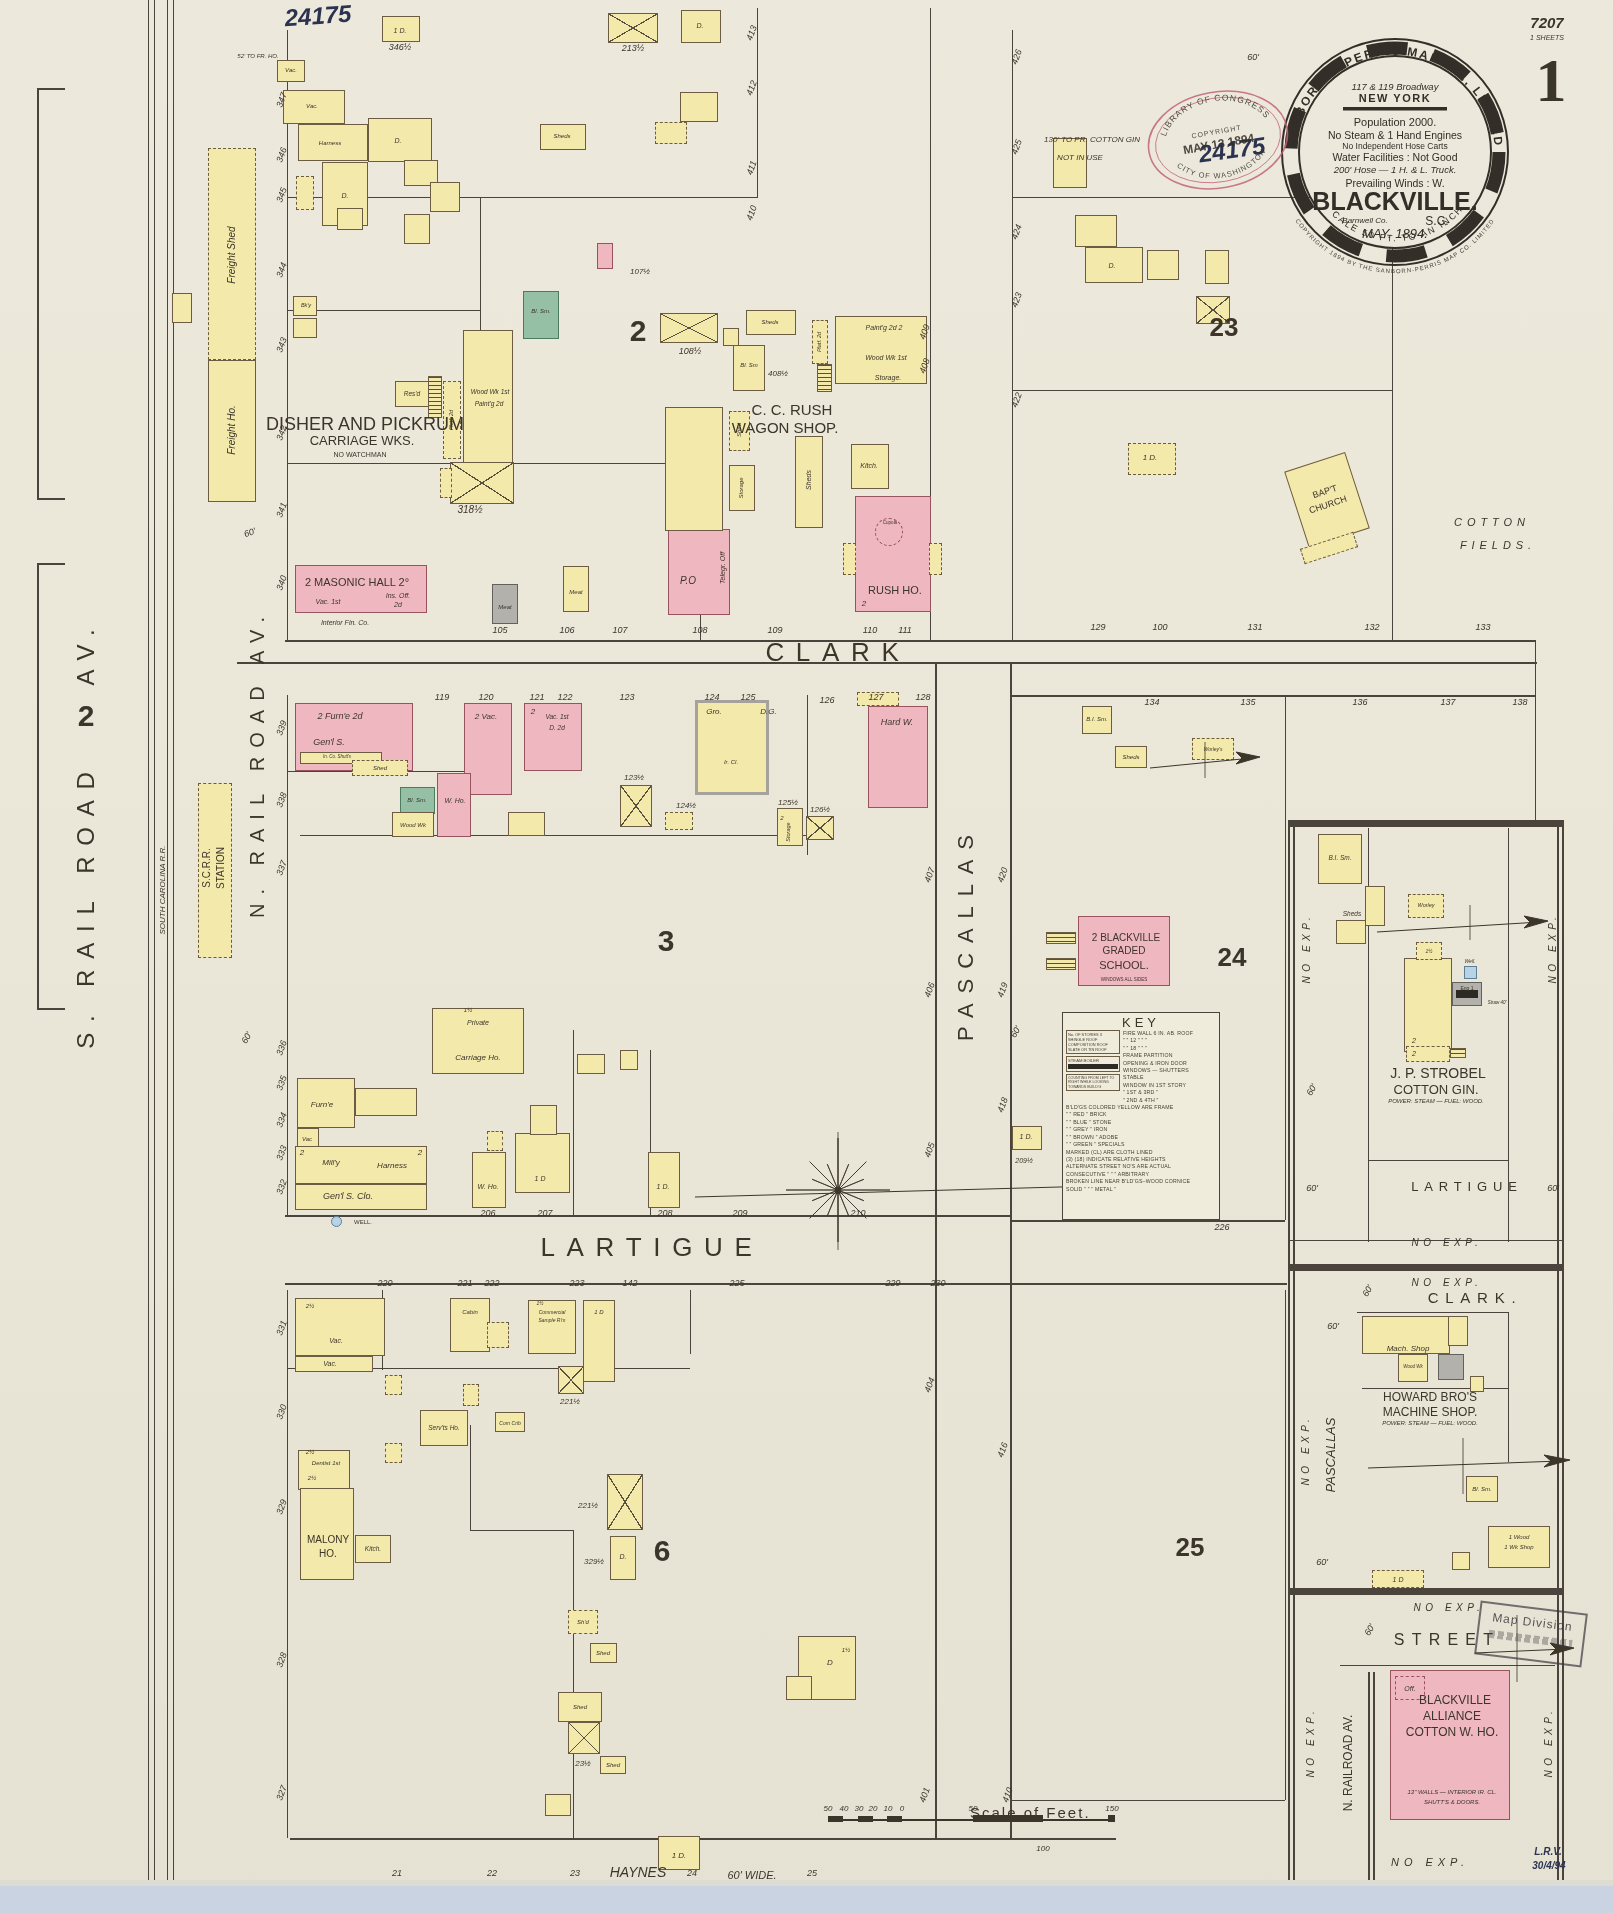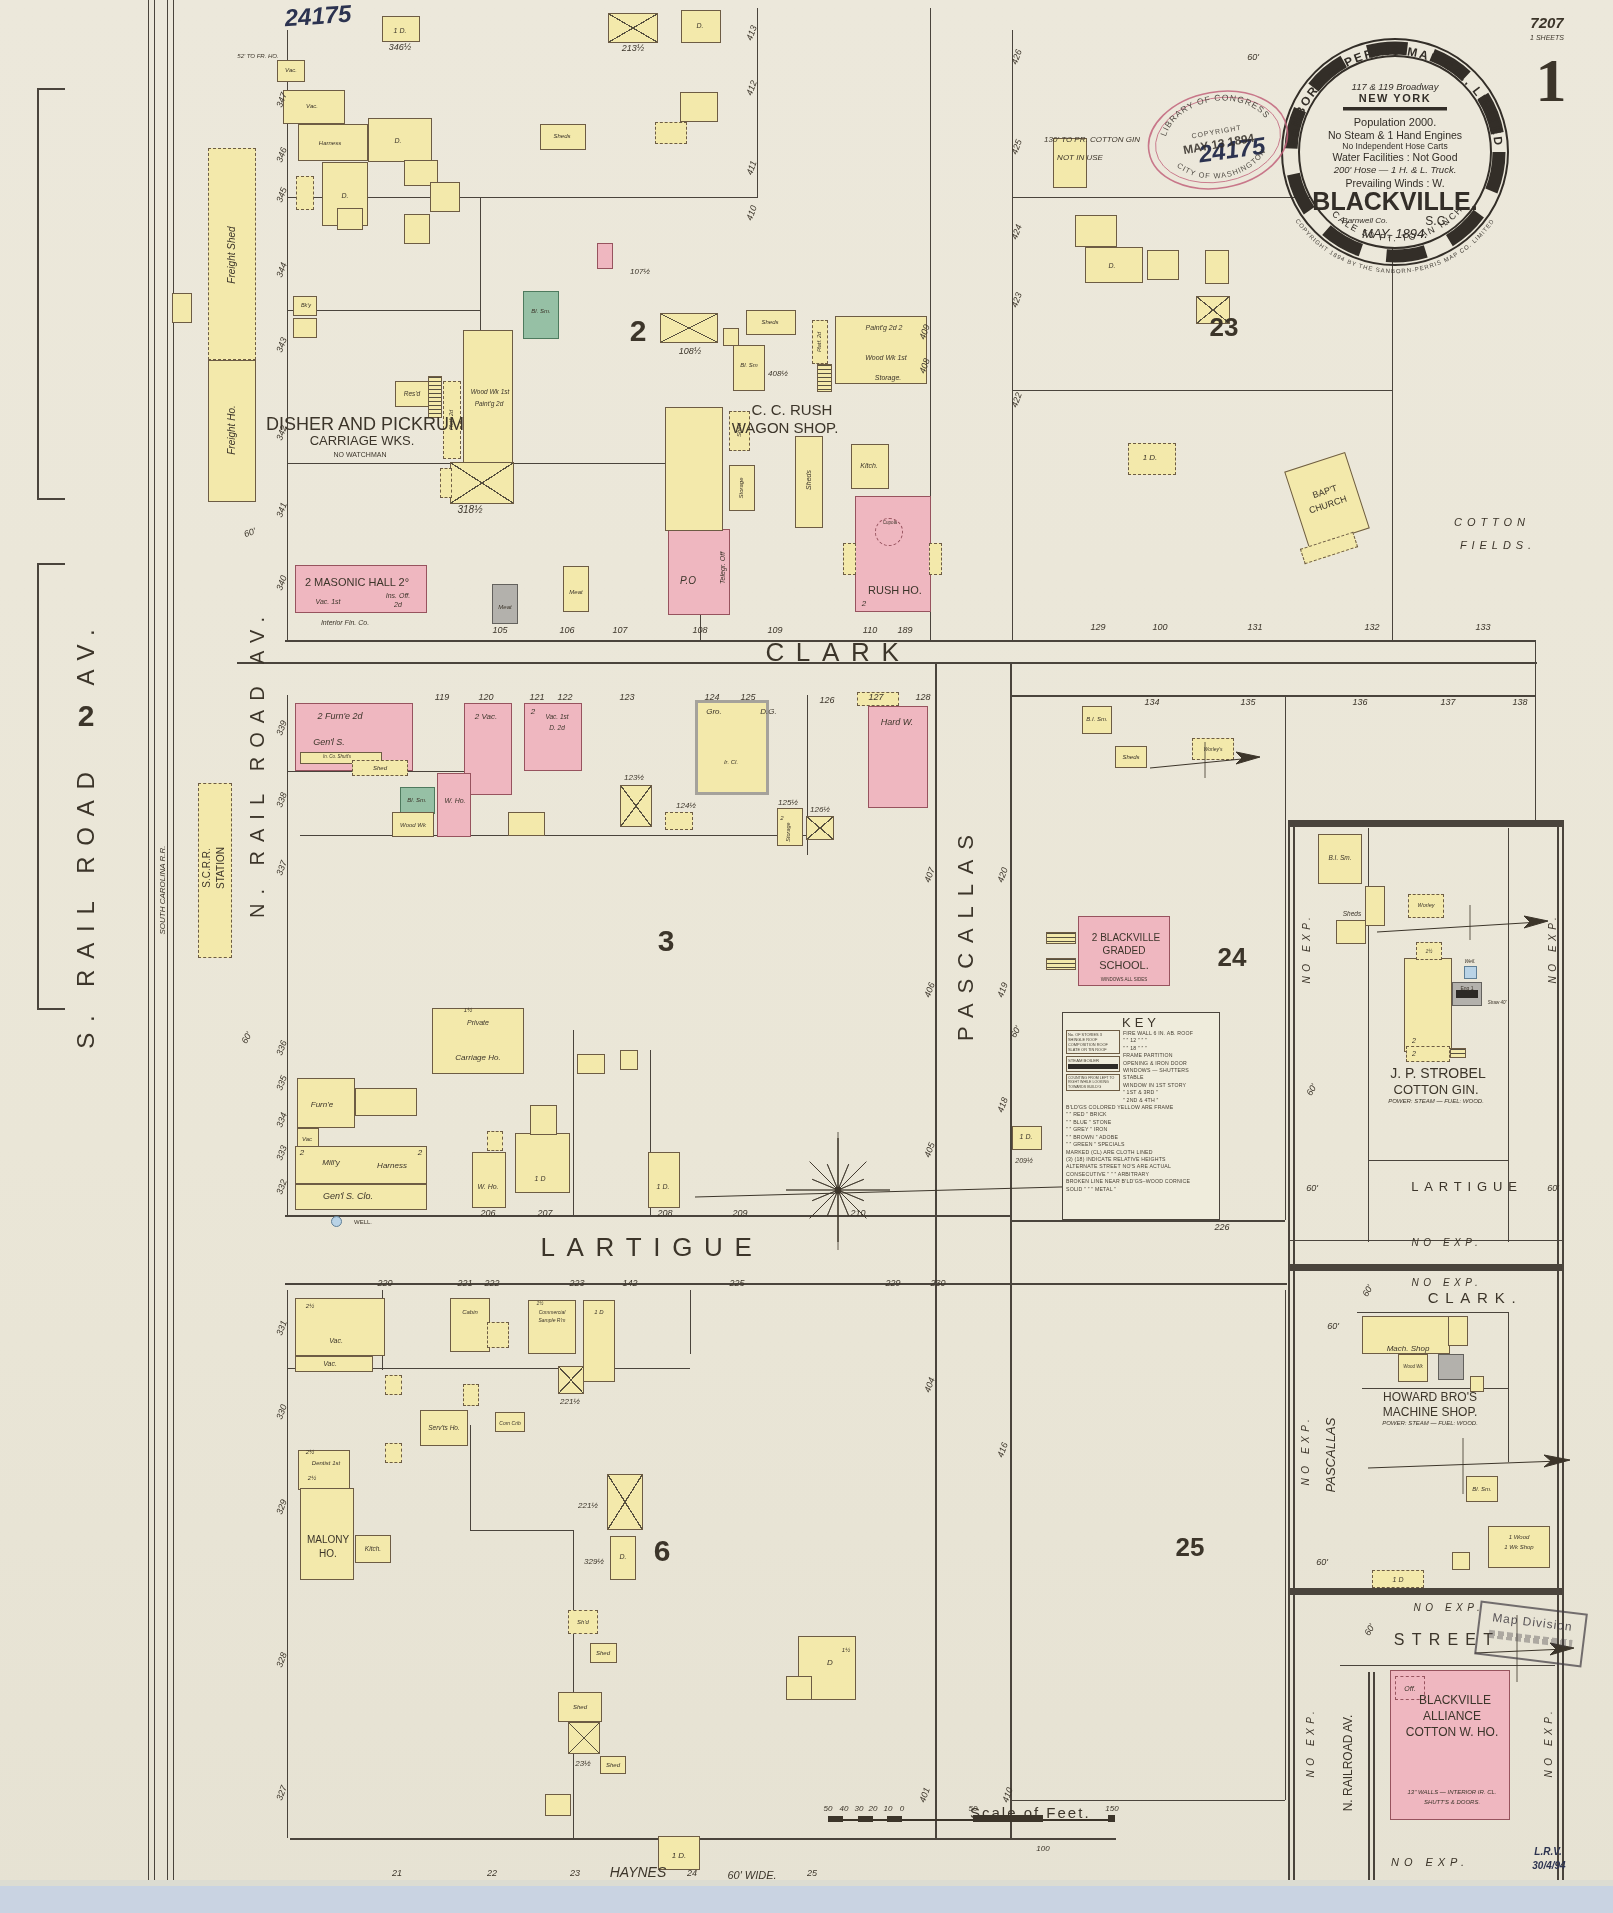--- a/index.html
+++ b/index.html
@@ -516,21 +516,21 @@
       <div class="lbl i" style="left: 1017px; top: 147px; font-size: 9px; transform: translate(-50%, -50%) rotate(-70deg);">425</div>
       <div class="lbl i" style="left: 1017px; top: 232px; font-size: 9px; transform: translate(-50%, -50%) rotate(-70deg);">424</div>
       <div class="lbl i" style="left: 1017px; top: 300px; font-size: 9px; transform: translate(-50%, -50%) rotate(-70deg);">423</div>
       <div class="lbl i" style="left: 1017px; top: 400px; font-size: 9px; transform: translate(-50%, -50%) rotate(-70deg);">422</div>
       <div class="lbl i" style="left: 500px; top: 630px; font-size: 9px; transform: translate(-50%, -50%) rotate(0deg);">105</div>
       <div class="lbl i" style="left: 567px; top: 630px; font-size: 9px; transform: translate(-50%, -50%) rotate(0deg);">106</div>
       <div class="lbl i" style="left: 620px; top: 630px; font-size: 9px; transform: translate(-50%, -50%) rotate(0deg);">107</div>
       <div class="lbl i" style="left: 700px; top: 630px; font-size: 9px; transform: translate(-50%, -50%) rotate(0deg);">108</div>
       <div class="lbl i" style="left: 775px; top: 630px; font-size: 9px; transform: translate(-50%, -50%) rotate(0deg);">109</div>
       <div class="lbl i" style="left: 870px; top: 630px; font-size: 9px; transform: translate(-50%, -50%) rotate(0deg);">110</div>
-      <div class="lbl i" style="left: 905px; top: 630px; font-size: 9px; transform: translate(-50%, -50%) rotate(0deg);">189</div>
+      <div class="lbl i" style="left: 905px; top: 630px; font-size: 9px; transform: translate(-50%, -50%) rotate(0deg);">111</div>
       <div class="lbl i" style="left: 1098px; top: 627px; font-size: 9px; transform: translate(-50%, -50%) rotate(0deg);">129</div>
       <div class="lbl i" style="left: 1160px; top: 627px; font-size: 9px; transform: translate(-50%, -50%) rotate(0deg);">100</div>
       <div class="lbl i" style="left: 1255px; top: 627px; font-size: 9px; transform: translate(-50%, -50%) rotate(0deg);">131</div>
       <div class="lbl i" style="left: 1372px; top: 627px; font-size: 9px; transform: translate(-50%, -50%) rotate(0deg);">132</div>
       <div class="lbl i" style="left: 1483px; top: 627px; font-size: 9px; transform: translate(-50%, -50%) rotate(0deg);">133</div>
       <div class="lbl i" style="left: 442px; top: 697px; font-size: 9px; transform: translate(-50%, -50%) rotate(0deg);">119</div>
       <div class="lbl i" style="left: 486px; top: 697px; font-size: 9px; transform: translate(-50%, -50%) rotate(0deg);">120</div>
       <div class="lbl i" style="left: 537px; top: 697px; font-size: 9px; transform: translate(-50%, -50%) rotate(0deg);">121</div>
       <div class="lbl i" style="left: 565px; top: 697px; font-size: 9px; transform: translate(-50%, -50%) rotate(0deg);">122</div>
       <div class="lbl i" style="left: 627px; top: 697px; font-size: 9px; transform: translate(-50%, -50%) rotate(0deg);">123</div>

